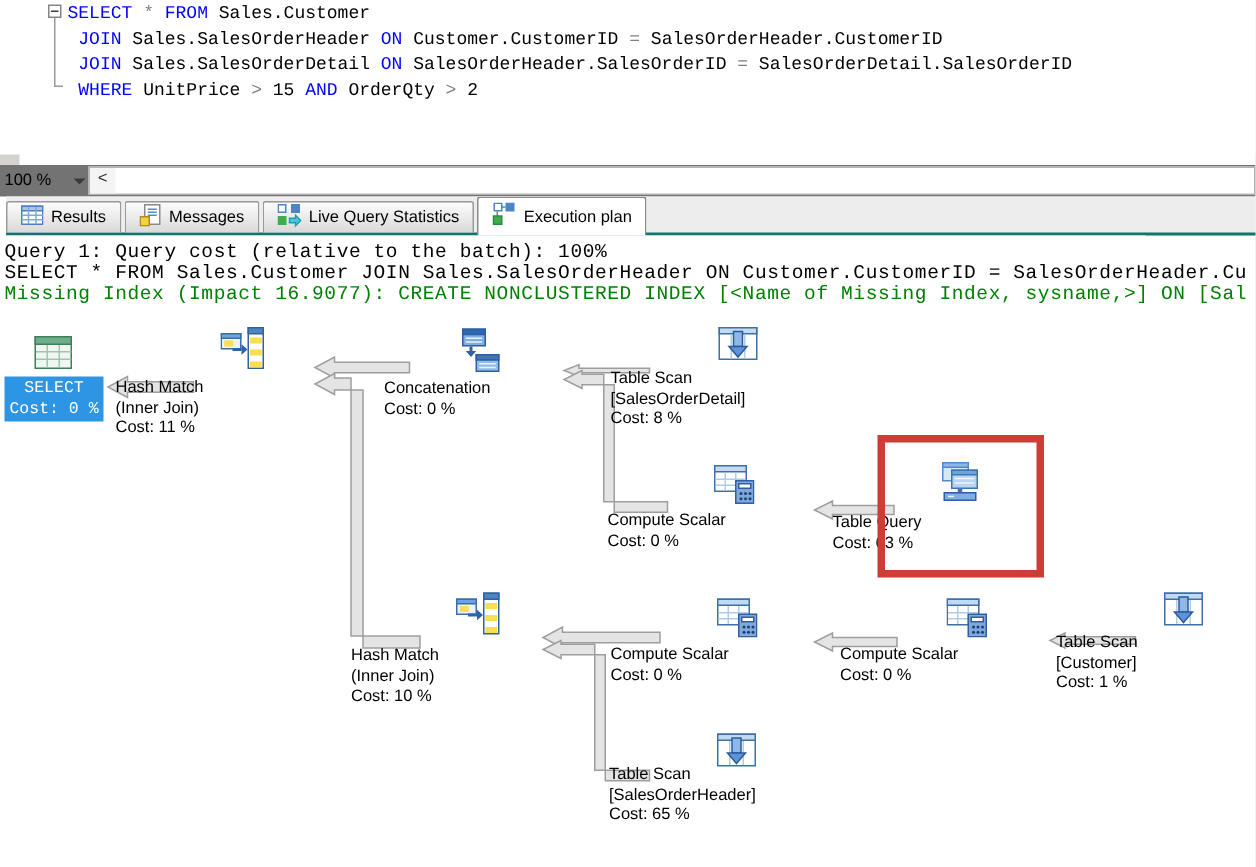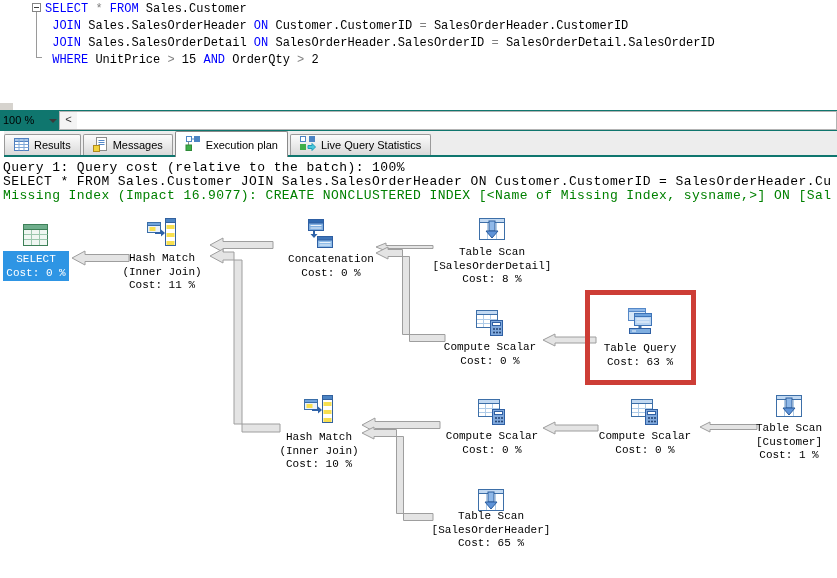--- a/index.html
+++ b/index.html
@@ -12,41 +12,41 @@
   .code .kw { color:#0000ff; }
   .code .op { color:#808080; }
   .code .pl { color:#000000; }
   .collapse-box { position:absolute; left:8px; top:3px; width:9px; height:9px; border:1px solid #848484; background:#fff; }
   .collapse-box:after { content:""; position:absolute; left:1px; top:3px; width:5px; height:1px; background:#3a3a3a; }
   .outline-line { position:absolute; left:12px; top:12px; width:6px; height:46px; border-left:1px solid #9a9a9a; border-bottom:1px solid #9a9a9a; }
   .right-tick { position:absolute; left:833px; top:0; width:2px; height:19px; background:#5f5f5f; }
   .corner-block { position:absolute; left:0; top:103px; width:13px; height:7px; background:#d6d3ce; }
 
   
-  .zoomrow { position:absolute; left:0; top:110px; width:837px; height:21px; background:#0f766e; }
+  .zoomrow { position:absolute; left:0; top:110px; width:837px; height:21px; background:#737373; }
   .zoom-value { position:absolute; left:3px; top:4px; font-size:11px; color:#000; }
   .zoom-caret { position:absolute; left:49px; top:9px; width:0; height:0; border-left:4px solid transparent; border-right:4px solid transparent; border-top:4px solid #3a3a3a; }
   .hscroll { position:absolute; left:59px; top:1px; width:778px; height:19px; background:#fff; border:1px solid #b3b3b3; }
   .hscroll-btn { position:absolute; left:0px; top:0px; width:17px; height:17px; background:#f4f4f4; color:#333; font-size:11px; line-height:17px; text-align:center; font-family:"Liberation Mono","DejaVu Sans Mono",monospace; }
 
   
   .tabstrip { position:absolute; left:4px; top:131px; width:837px; height:26px; background:#ededed; border-bottom:2px solid #0f766e; display:flex; align-items:flex-end; }
   .tab { display:flex; align-items:center; gap:5px; height:21px; padding:0 9px; margin-right:2px; background:linear-gradient(#fcfcfc,#d9d9d9); border:1px solid #9a9a9a; border-bottom:none; border-radius:2px 2px 0 0; font-size:11px; color:#000; white-space:nowrap; cursor:default; }
   .tab.active { height:26px; margin-bottom:-2px; background:#ffffff; border-color:#8a8a8a; position:relative; z-index:3; }
   .tab svg { flex:0 0 auto; }
 
   
   .pane { position:absolute; left:0; top:157px; width:764px; height:421px; background:#fff; }
   .planhead { position:absolute; left:3px; top:4px; font-family:"Liberation Mono","DejaVu Sans Mono",monospace; font-size:13px; letter-spacing:0.4px; line-height:14px; white-space:nowrap; color:#000; }
   .planhead .green { color:#008000; }
 
   
   .plan-svg { position:absolute; left:0; top:0; width:837px; height:578px; z-index:1; pointer-events:none; }
   .node-icon { position:absolute; z-index:2; }
-  .node-label { position:absolute; z-index:2; width:170px; text-align:center; font-family:Liberation Mono, monospace; font-size:11px; line-height:13.5px; color:#000; white-space:pre; }
+  .node-label { position:absolute; z-index:2; width:170px; font-family:Liberation Sans, sans-serif; font-size:11px; line-height:13.5px; color:#000; white-space:pre; }
   .select-box { position:absolute; z-index:2; width:66px; height:30px; text-align:center; font-family:"Liberation Mono","DejaVu Sans Mono",monospace; font-size:11px; line-height:14px; color:#fff; padding-top:1px; }
   .warn-box { position:absolute; z-index:4; }
 </style>
 </head>
 <body>
 
 <div class="screen">
 
   <div class="editor">
     <div class="collapse-box"></div>
@@ -79,38 +79,38 @@
       <div class="tab">
         <span><svg width="15" height="15">
             <rect x="3.5" y="0.5" width="10" height="13" fill="#fff" stroke="#8a8a8a"></rect>
             <line x1="5.5" y1="3.5" x2="11.5" y2="3.5" stroke="#5588c8"></line>
             <line x1="5.5" y1="5.5" x2="11.5" y2="5.5" stroke="#5588c8"></line>
             <line x1="5.5" y1="7.5" x2="11.5" y2="7.5" stroke="#5588c8"></line>
             <rect x="0.5" y="8.5" width="6" height="6" fill="#f2d33c" stroke="#af8a1e"></rect>
           </svg></span>
         <span>Messages</span>
       </div>
+      <div class="tab">
+        <span><svg width="16" height="16">
+            <rect x="0.5" y="0.5" width="5" height="5" fill="#fff" stroke="#4c84c4"></rect>
+            <rect x="9" y="0" width="6" height="6" fill="#4c84c4"></rect>
+            <rect x="0" y="8" width="6" height="6" fill="#3fae49"></rect>
+            <polygon points="8,9.5 12,9.5 12,7.5 15.5,11 12,14.5 12,12.5 8,12.5" fill="#49c8dc" stroke="#1e9cb8"></polygon>
+          </svg></span>
+        <span>Live Query Statistics</span>
+      </div>
       <div class="tab active">
         <span><svg width="16" height="16">
             <rect x="1.5" y="0.5" width="5" height="5" fill="#fff" stroke="#4c84c4"></rect>
             <rect x="9" y="0" width="6" height="6" fill="#4c84c4"></rect>
             <line x1="6.5" y1="3" x2="9" y2="3" stroke="#4c84c4"></line>
             <line x1="3.5" y1="5.5" x2="3.5" y2="9" stroke="#8a8a8a"></line>
             <rect x="1" y="9" width="5.5" height="5.5" fill="#3fae49" stroke="#2e8a38"></rect>
           </svg></span>
         <span>Execution plan</span>
-      </div>
-      <div class="tab">
-        <span><svg width="16" height="16">
-            <rect x="0.5" y="0.5" width="5" height="5" fill="#fff" stroke="#4c84c4"></rect>
-            <rect x="9" y="0" width="6" height="6" fill="#4c84c4"></rect>
-            <rect x="0" y="8" width="6" height="6" fill="#3fae49"></rect>
-            <polygon points="8,9.5 12,9.5 12,7.5 15.5,11 12,14.5 12,12.5 8,12.5" fill="#49c8dc" stroke="#1e9cb8"></polygon>
-          </svg></span>
-        <span>Live Query Statistics</span>
       </div>
     </div>
 
   <div class="pane">
     <div class="planhead">
       <div>Query 1: Query cost (relative to the batch): 100%</div>
       <div>SELECT * FROM Sales.Customer JOIN Sales.SalesOrderHeader ON Customer.CustomerID = SalesOrderHeader.Cu</div>
       <div class="green">Missing Index (Impact 16.9077): CREATE NONCLUSTERED INDEX [&lt;Name of Missing Index, sysname,&gt;] ON [Sal</div>
     </div>
   </div>

